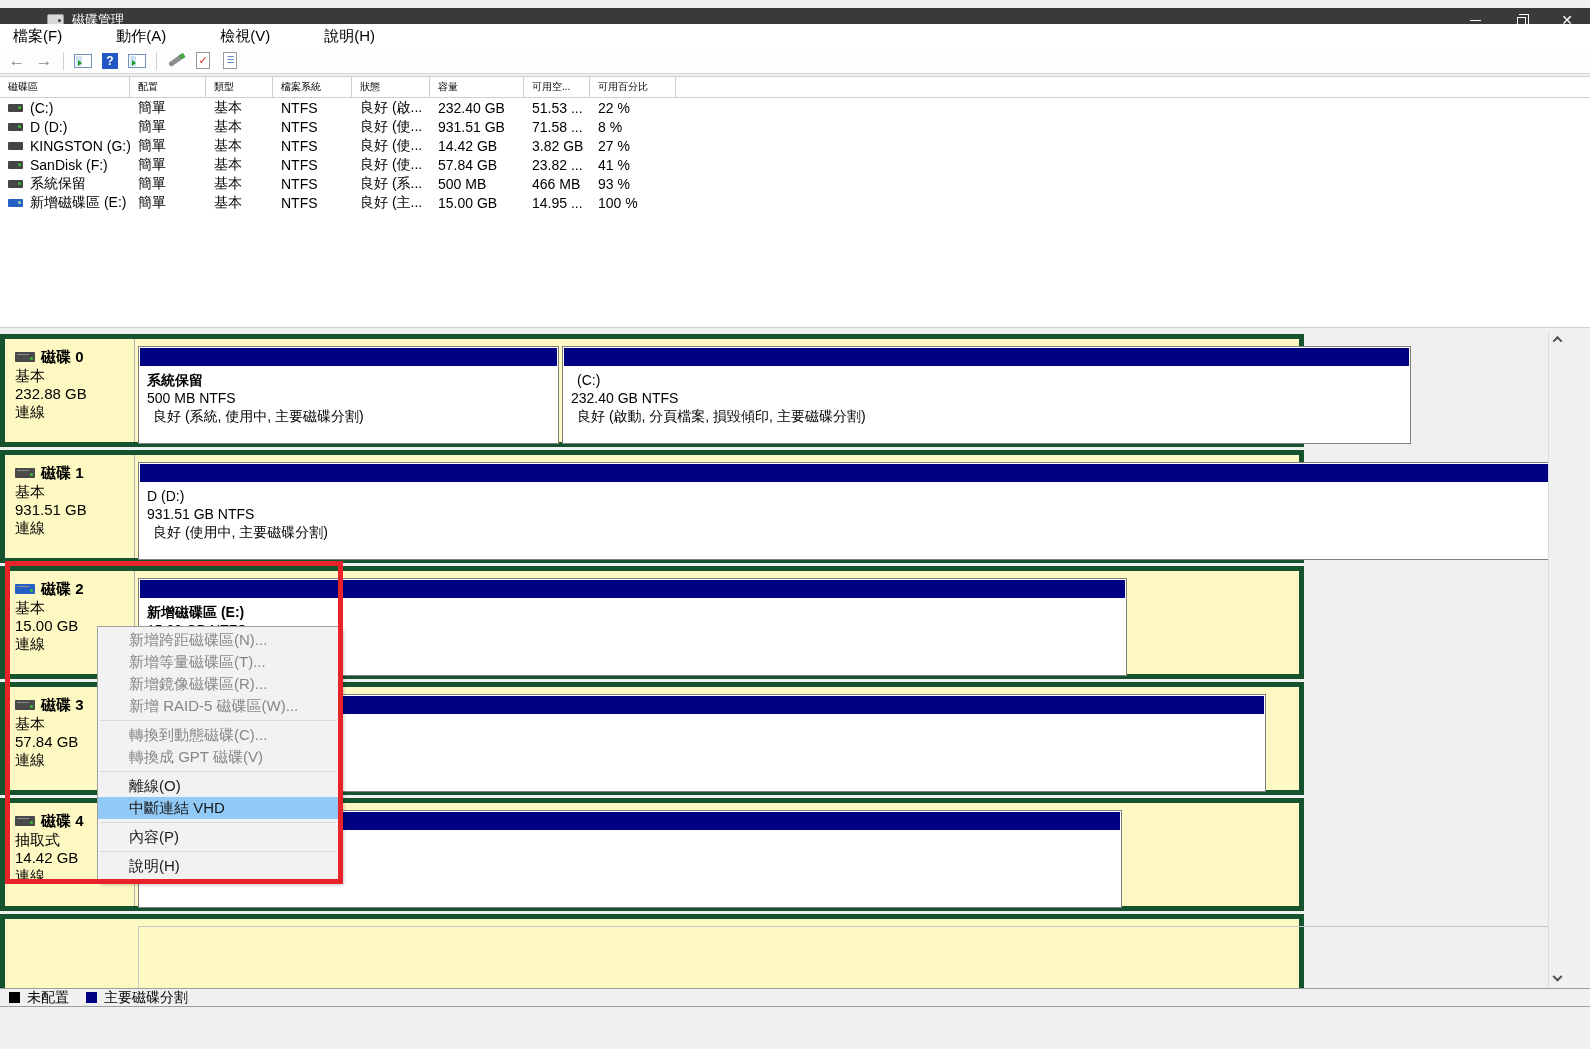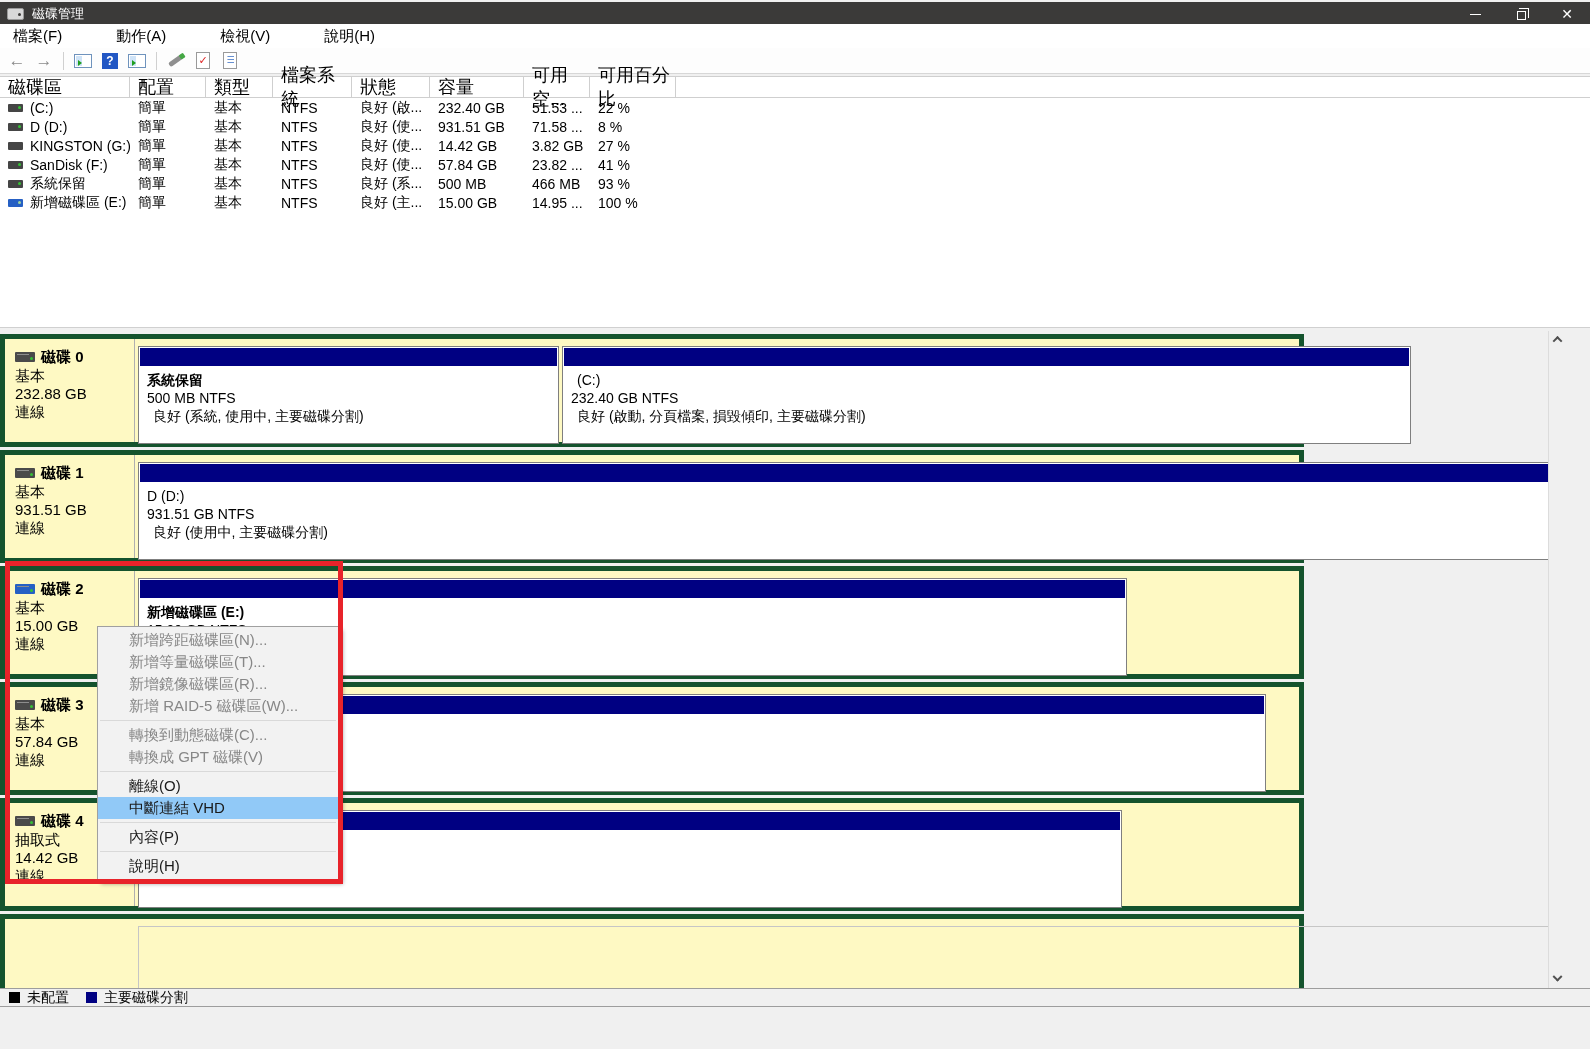--- a/index.html
+++ b/index.html
@@ -2,22 +2,22 @@
 <html><head>
 <meta charset="utf-8">
 <style>
   * { margin:0; padding:0; box-sizing:border-box; }
   html,body { background:#e8e8e8; }
   body { font-family:"Liberation Sans","DejaVu Sans",sans-serif; }
   .win { position:relative; width:1590px; height:1049px; background:#f0f0f0; overflow:hidden;
          font-size:14px; color:#000; }
 
   
-  .titlebar { position:absolute; left:0; top:2px; width:100%; height:24px; background:#3b3a39;
-              display:flex; align-items:center; color:#fff; }
+  .titlebar { position:absolute; left:0; top:8px; width:100%; height:24px; background:#3b3a39;
+              display:flex; align-items:center; color:#fff;padding-left:40px; }
   .app-ico { width:17px; height:12px; margin:0 8px 0 7px; position:relative;
              background:#d8d8d8; border-radius:2px; border:1px solid #9a9a9a; }
   .app-ico::after { content:''; position:absolute; right:2px; top:4px; width:3px; height:3px;
                     border-radius:50%; background:#3b3a39; }
   .title-text { font-size:13px; color:#ffffff; }
   .caption-btns { margin-left:auto; display:flex; height:100%; }
   .cap-btn { width:46px; height:100%; display:flex; align-items:center; justify-content:center; cursor:default; }
   .min-glyph { width:11px; height:1px; background:#fff; display:block; }
   .restore-glyph { position:relative; width:9px; height:9px; border:1px solid #fff; background:transparent; margin-top:2px; }
   .restore-glyph::before { content:''; position:absolute; left:1px; top:-4px; width:9px; height:9px;
@@ -45,21 +45,21 @@
   .tool-ico { width:16px; height:5px; background:#8f8f8f; border-radius:2px; transform:rotate(-35deg); position:relative; }
   .tool-ico::after { content:''; position:absolute; right:-2px; top:0; width:5px; height:5px; background:#45a845; border-radius:1px; }
   .doc-ico { width:14px; height:17px; background:#fff; border:1px solid #9a9a9a; display:flex;
              align-items:center; justify-content:center; font-size:11px; line-height:1; }
   .doc-ico.check { color:#d22; font-weight:bold; }
   .doc-ico.list  { color:#3a6fc4; font-size:9px; letter-spacing:-1px; }
 
   
   .vol-table { position:absolute; left:0; top:76px; width:100%; height:251px; background:#fff; }
   .vt-header { display:flex; height:22px; border-top:1px solid #cfcfcf; border-bottom:1px solid #cfcfcf;
-               align-items:center; font-size:18px; }
+               align-items:center; font-size:10px; }
   .vt-h { height:100%; display:flex; align-items:center; padding-left:8px; border-right:1px solid #cfcfcf; }
   .vt-row { display:flex; height:19px; align-items:center; font-size:14px; }
   .vt-c { padding-left:8px; white-space:nowrap; overflow:hidden; display:flex; align-items:center; }
   .c0{width:130px;} .c1{width:76px;} .c2{width:67px;} .c3{width:79px;} .c4{width:78px;}
   .c5{width:94px;} .c6{width:66px;} .c7{width:86px;}
   .vico { width:15px; height:8px; background:#454545; border-radius:1px; display:inline-block;
           position:relative; margin-right:7px; flex:none; }
   .vico::after { content:''; position:absolute; right:2px; top:2px; width:3px; height:3px;
                  background:#35c135; border-radius:50%; }
   .vico.nodot::after { display:none; }

